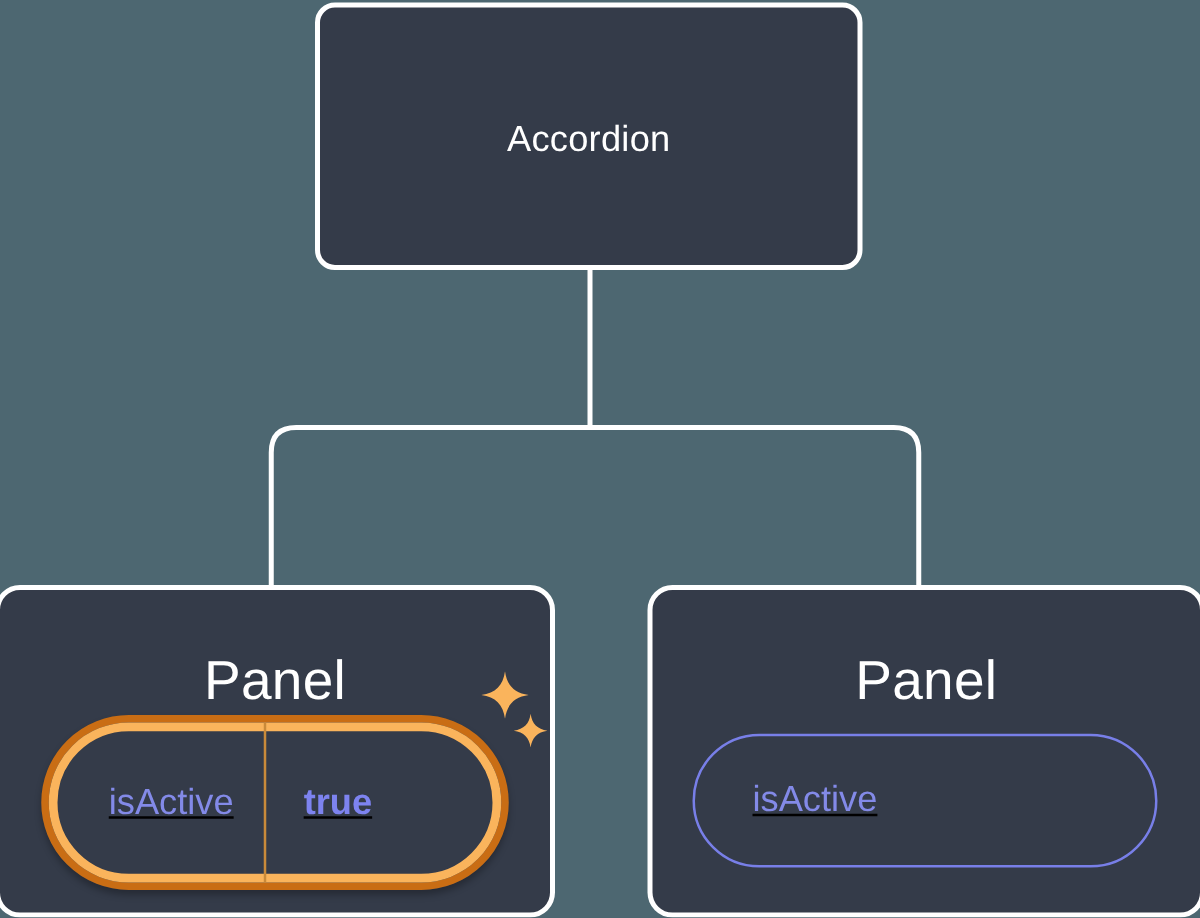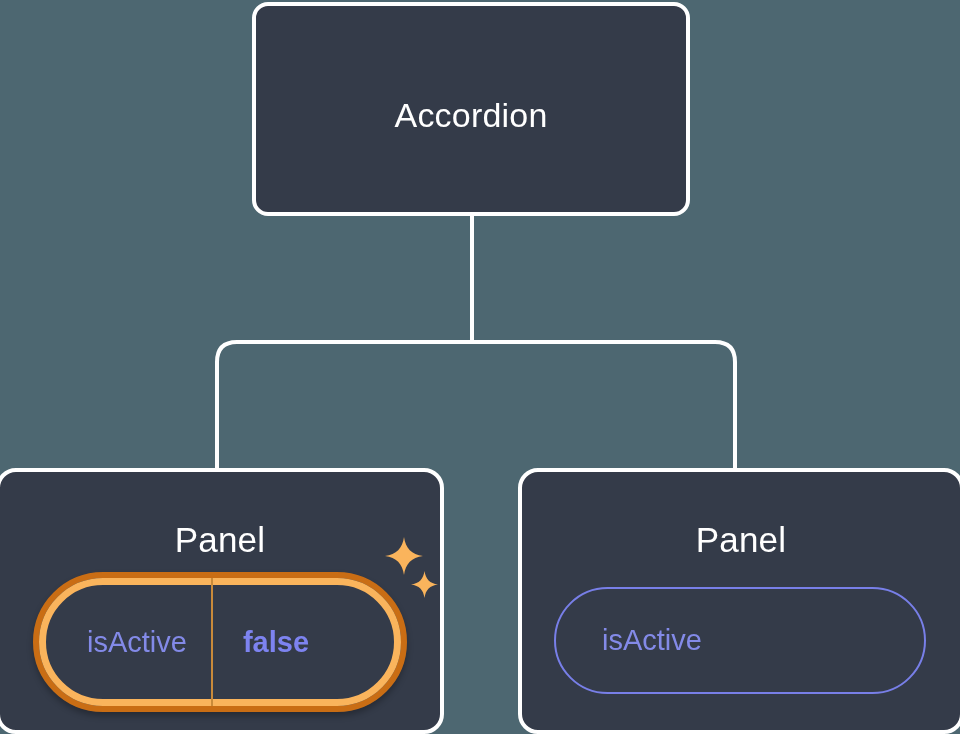--- a/index.html
+++ b/index.html
@@ -59,47 +59,48 @@
     height: 266px;
     border-radius: 20px;
   }
 
   .node-title {
     position: absolute;
     left: 0;
     right: 0;
     text-align: center;
     color: #ffffff;
-    font-size: 35px;
+    font-size: 44px;
     font-weight: 400;
     letter-spacing: 0.2px;
     white-space: nowrap;
   }
   #node-accordion .node-title {
     top: 90px;
-    font-size: 34px;
+    font-size: 29px;
   }
   #node-panel-left .node-title {
     top: 48px;
     left: 4px;
     right: 4px;
   }
   #node-panel-right .node-title {
     top: 48px;
     left: 4px;
     right: 4px;
   }
 
   
   .pill {
     position: absolute;
     display: flex;
     align-items: stretch;
     box-sizing: border-box;
     border-radius: 999px;
+    text-decoration: underline;
   }
   .pill .cell {
     display: flex;
     align-items: center;
     justify-content: center;
     box-sizing: border-box;
     white-space: nowrap;
   }
 
   
@@ -198,21 +199,21 @@
     <div class="node-title">Accordion</div>
   </div>
 
   <div class="node" id="node-panel-left">
     <div class="node-title">Panel</div>
   </div>
 
   <div class="pill pill-highlight" id="pill-left">
     <span class="ring-inner"></span>
     <span class="cell cell-key">isActive</span>
-    <span class="cell cell-val">false</span>
+    <span class="cell cell-val">true</span>
   </div>
 
   <svg class="sparkle" id="sparkle-large" viewBox="0 0 100 100" xmlns="http://www.w3.org/2000/svg">
     <path d="M50 0 C54 30 70 46 100 50 C70 54 54 70 50 100 C46 70 30 54 0 50 C30 46 46 30 50 0 Z" fill="#fab45c"></path>
   </svg>
 
   <svg class="sparkle" id="sparkle-small" viewBox="0 0 100 100" xmlns="http://www.w3.org/2000/svg">
     <path d="M50 0 C54 30 70 46 100 50 C70 54 54 70 50 100 C46 70 30 54 0 50 C30 46 46 30 50 0 Z" fill="#fab45c"></path>
   </svg>
 

